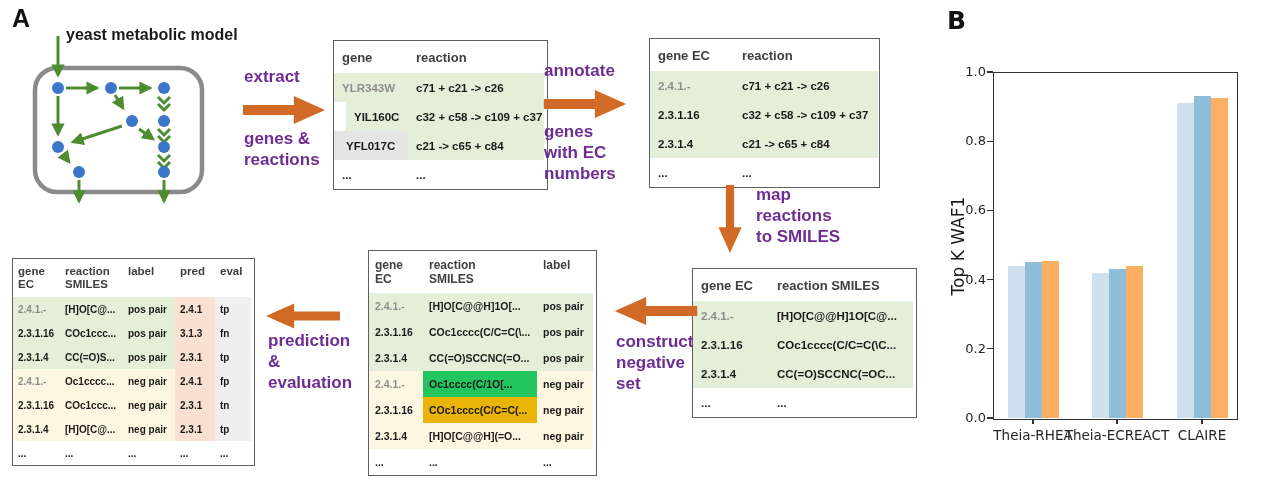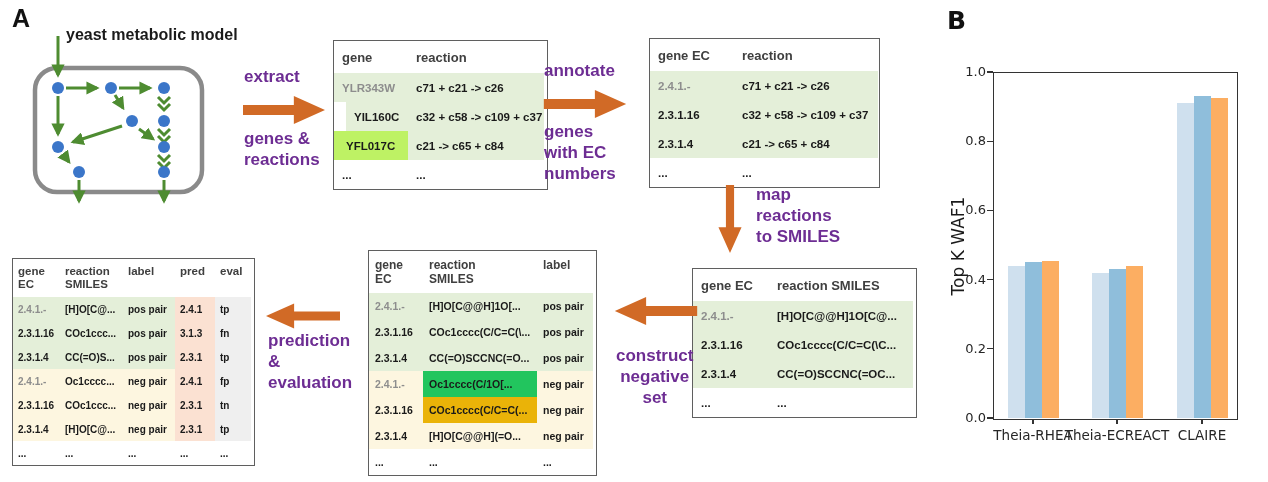--- a/index.html
+++ b/index.html
@@ -88,21 +88,21 @@
   <div class="abs ptext" style="left:244px;top:128px;">genes &amp;
 reactions</div>
 
   <div class="ftable t-big" style="left: 333px; top: 40px; width: 213px; grid-template-columns: 74px 136px;" id="tbl1">
       <div class="hcell">gene</div>
       <div class="hcell">reaction</div>
       <div class="dcell muted" style="background: rgb(228, 239, 217);">YLR343W</div>
       <div class="dcell" style="background: rgb(228, 239, 217);">c71 + c21 -&gt; c26</div>
       <div class="dcell" style="background: rgb(228, 239, 217); margin-left: 12px;">YIL160C</div>
       <div class="dcell" style="background: rgb(228, 239, 217);">c32 + c58 -&gt; c109 + c37</div>
-      <div class="dcell" style="background: #bef264; padding-left: 12px;">YFL017C</div>
+      <div class="dcell" style="background: #e5e5e5; padding-left: 12px;">YFL017C</div>
       <div class="dcell" style="background: rgb(228, 239, 217);">c21 -&gt; c65 + c84</div>
       <div class="dcell" style="background: rgb(255, 255, 255);">...</div>
       <div class="dcell" style="background: rgb(255, 255, 255);">...</div>
     </div>
 
   <div class="abs ptext" style="left:544px;top:60px;">annotate</div>
   <svg class="abs oarrow" style="left:543px;top:90px;" width="84" height="28" viewBox="0 0 100 34">
     <polygon points="0,11 62,11 62,0 100,17 62,34 62,23 0,23"></polygon>
   </svg>
   <div class="abs ptext" style="left:544px;top:121px;">genes
@@ -138,21 +138,21 @@
       <div class="dcell" style="background: rgb(228, 239, 217);">COc1cccc(C/C=C(\C...</div>
       <div class="dcell" style="background: rgb(228, 239, 217);">2.3.1.4</div>
       <div class="dcell" style="background: rgb(228, 239, 217);">CC(=O)SCCNC(=OC...</div>
       <div class="dcell" style="background: rgb(255, 255, 255);">...</div>
       <div class="dcell" style="background: rgb(255, 255, 255);">...</div>
     </div>
 
   <svg class="abs oarrow" style="left:613px;top:297px;" width="86" height="28" viewBox="0 0 100 34">
     <polygon points="100,11 38,11 38,0 0,17 38,34 38,23 100,23"></polygon>
   </svg>
-  <div class="abs ptext" style="left:616px;top:345px;text-align:center;">construct
+  <div class="abs ptext" style="left:616px;top:331px;">construct
 negative
 set</div>
 
   <div class="ftable t-mid" style="left: 368px; top: 250px; width: 227px; grid-template-columns: 54px 114px 56px;" id="tbl4">
       <div class="hcell">gene
 EC</div>
       <div class="hcell">reaction
 SMILES</div>
       <div class="hcell">label</div>
       <div class="dcell muted" style="background: rgb(228, 239, 217);">2.4.1.-</div>

